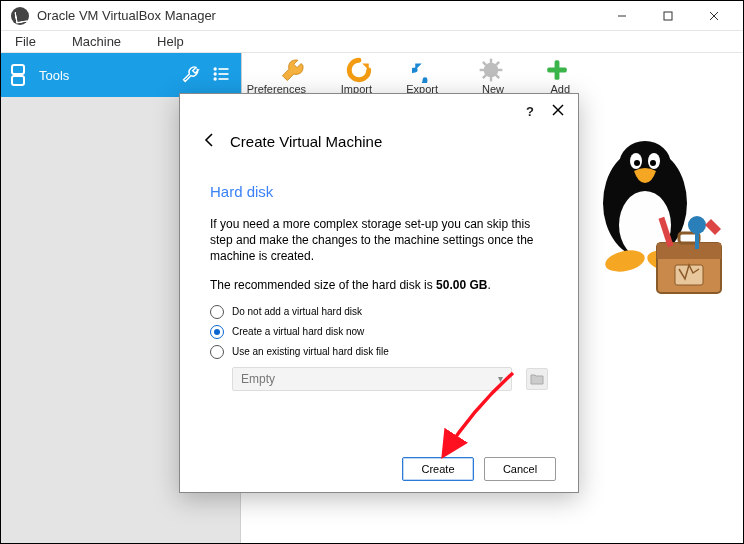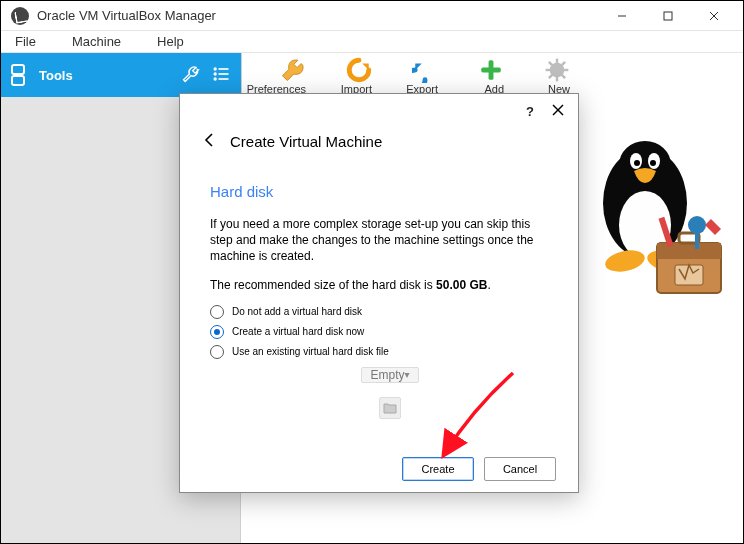--- a/index.html
+++ b/index.html
@@ -17,21 +17,21 @@
 
   
   .menubar { height:22px; display:flex; align-items:center; padding:0 6px; gap:20px; border-bottom:1px solid #e5e5e5;}
   .menu-item { padding:2px 8px; color:#333; }
 
   
   .toolstrip { height:44px; display:flex; align-items:stretch; }
   .tools-tab { width:240px; background:#1a9ee6; color:#fff; display:flex; align-items:center; padding:0 10px; gap:10px; }
   .tool-glyph { width:18px; height:30px; display:flex; flex-direction:column; justify-content:space-between; padding:4px 0;}
   .tool-glyph span { display:block; width:14px; height:14px; border:2px solid #fff; border-radius:3px;}
-  .tools-label { font-weight:bold; flex:1; }
+  .tools-label { font-weight:normal; flex:1; }
   .tools-right { display:flex; align-items:center; gap:10px; }
   .wrench-small svg, .list-small svg { width:20px; height:20px; }
   .main-toolbar { flex:1; display:flex; align-items:flex-end; gap:12px; padding:2px 10px; background:#fff; border-left:1px solid #cfcfcf;}
   .tb-btn { display:flex; flex-direction:column; align-items:flex-end; width:54px; font-size:11px; color:#333;}
   .tb-btn svg { width:26px; height:26px; }
 
   
   .body { position:absolute; top:96px; left:0; right:0; bottom:0; display:flex; }
   .sidebar { width:240px; background:#e4e4e4; border-right:1px solid #cfcfcf; }
   .content { flex:1; position:relative; background:#fff; overflow:hidden;}
@@ -46,21 +46,21 @@
   .back-arrow svg { width:16px; height:16px; }
   .modal-title { color:#000; font-size:15px; }
   .modal-body { padding:6px 30px 0 30px; flex:1; overflow:hidden;}
   .section-title { color:#3b82f6; font-size:15px; margin:16px 0 16px 0; }
   .para { font-size:12px; color:#000; line-height:1.35; margin:0 0 12px 0; }
   .para b { font-weight:bold; }
   .radio-row { display:flex; align-items:center; gap:8px; font-size:10px; margin:6px 0; }
   .radio { width:14px; height:14px; border:1.5px solid #555; border-radius:50%; position:relative; flex:0 0 auto;}
   .radio.checked { border-color:#0a66d0; }
   .radio.checked:after { content:""; position:absolute; left:3px; top:3px; width:6px; height:6px; border-radius:50%; background:#0a66d0;}
-  .disk-select { margin:8px 0 0 22px; display:flex; align-items:center; gap:14px;flex-direction:column;}
+  .disk-select { margin:8px 0 0 22px; display:flex; align-items:center; gap:14px;}
   .disk-select .combo { flex:1; height:24px; background:#f4f4f4; border:1px solid #ddd; border-radius:2px; display:flex; align-items:center; padding:0 8px; color:#777; font-size:12px; justify-content:space-between;}
   .disk-select .combo .chev { color:#888; font-size:10px;}
   .disk-select .folder { width:22px; height:22px; background:#eee; border:1px solid #ddd; border-radius:2px; display:flex; align-items:center; justify-content:center;}
   .modal-footer { height:46px; display:flex; align-items:center; justify-content:flex-end; gap:10px; padding:0 22px; }
   .btn { min-width:72px; height:24px; border:1px solid #999; background:#fff; font-size:11px; display:flex; align-items:center; justify-content:center; border-radius:2px; }
   .btn.primary { border-color:#2a7bd6; box-shadow:0 0 0 1px rgba(42,123,214,.3) inset; }
 
   
   .anno-arrow { position:absolute; left:432px; top:368px; pointer-events:none; z-index:50;}
 </style>
@@ -138,41 +138,41 @@
       </div>
       <div class="tb-btn">
         <svg viewBox="0 0 32 32">
             <path d="M16 28 A12 12 0 1 1 4 16" fill="none" stroke="#1c88d4" stroke-width="6" stroke-linecap="round"></path>
             <path d="M4 16 l0 -8 l8 0 z" fill="#1c88d4"></path>
           </svg>
         <span>Export</span>
       </div>
       <div class="tb-btn">
         <svg viewBox="0 0 32 32">
-            <rect x="13" y="4" width="6" height="24" rx="2" fill="#3bb54a"></rect>
-            <rect x="4" y="13" width="24" height="6" rx="2" fill="#3bb54a"></rect>
-          </svg>
-        <span>Add</span>
-      </div>
-      <div class="tb-btn">
-        <svg viewBox="0 0 32 32">
             <circle cx="16" cy="16" r="9" fill="#bdbdbd"></circle>
             <g stroke="#bdbdbd" stroke-width="3">
               <line x1="16" y1="2" x2="16" y2="8"></line>
               <line x1="16" y1="24" x2="16" y2="30"></line>
               <line x1="2" y1="16" x2="8" y2="16"></line>
               <line x1="24" y1="16" x2="30" y2="16"></line>
               <line x1="6" y1="6" x2="10" y2="10"></line>
               <line x1="22" y1="22" x2="26" y2="26"></line>
               <line x1="6" y1="26" x2="10" y2="22"></line>
               <line x1="22" y1="10" x2="26" y2="6"></line>
             </g>
           </svg>
         <span>New</span>
       </div>
+      <div class="tb-btn">
+        <svg viewBox="0 0 32 32">
+            <rect x="13" y="4" width="6" height="24" rx="2" fill="#3bb54a"></rect>
+            <rect x="4" y="13" width="24" height="6" rx="2" fill="#3bb54a"></rect>
+          </svg>
+        <span>Add</span>
+      </div>
     </div>
   </div>
 
   <div class="body">
     <div class="sidebar"></div>
     <div class="content">
 
       <svg class="tux" width="150" height="190" viewBox="0 0 150 190">
         <ellipse cx="66" cy="70" rx="42" ry="55" fill="#0a0a0a"></ellipse>
         <ellipse cx="66" cy="32" rx="26" ry="24" fill="#0a0a0a"></ellipse>

